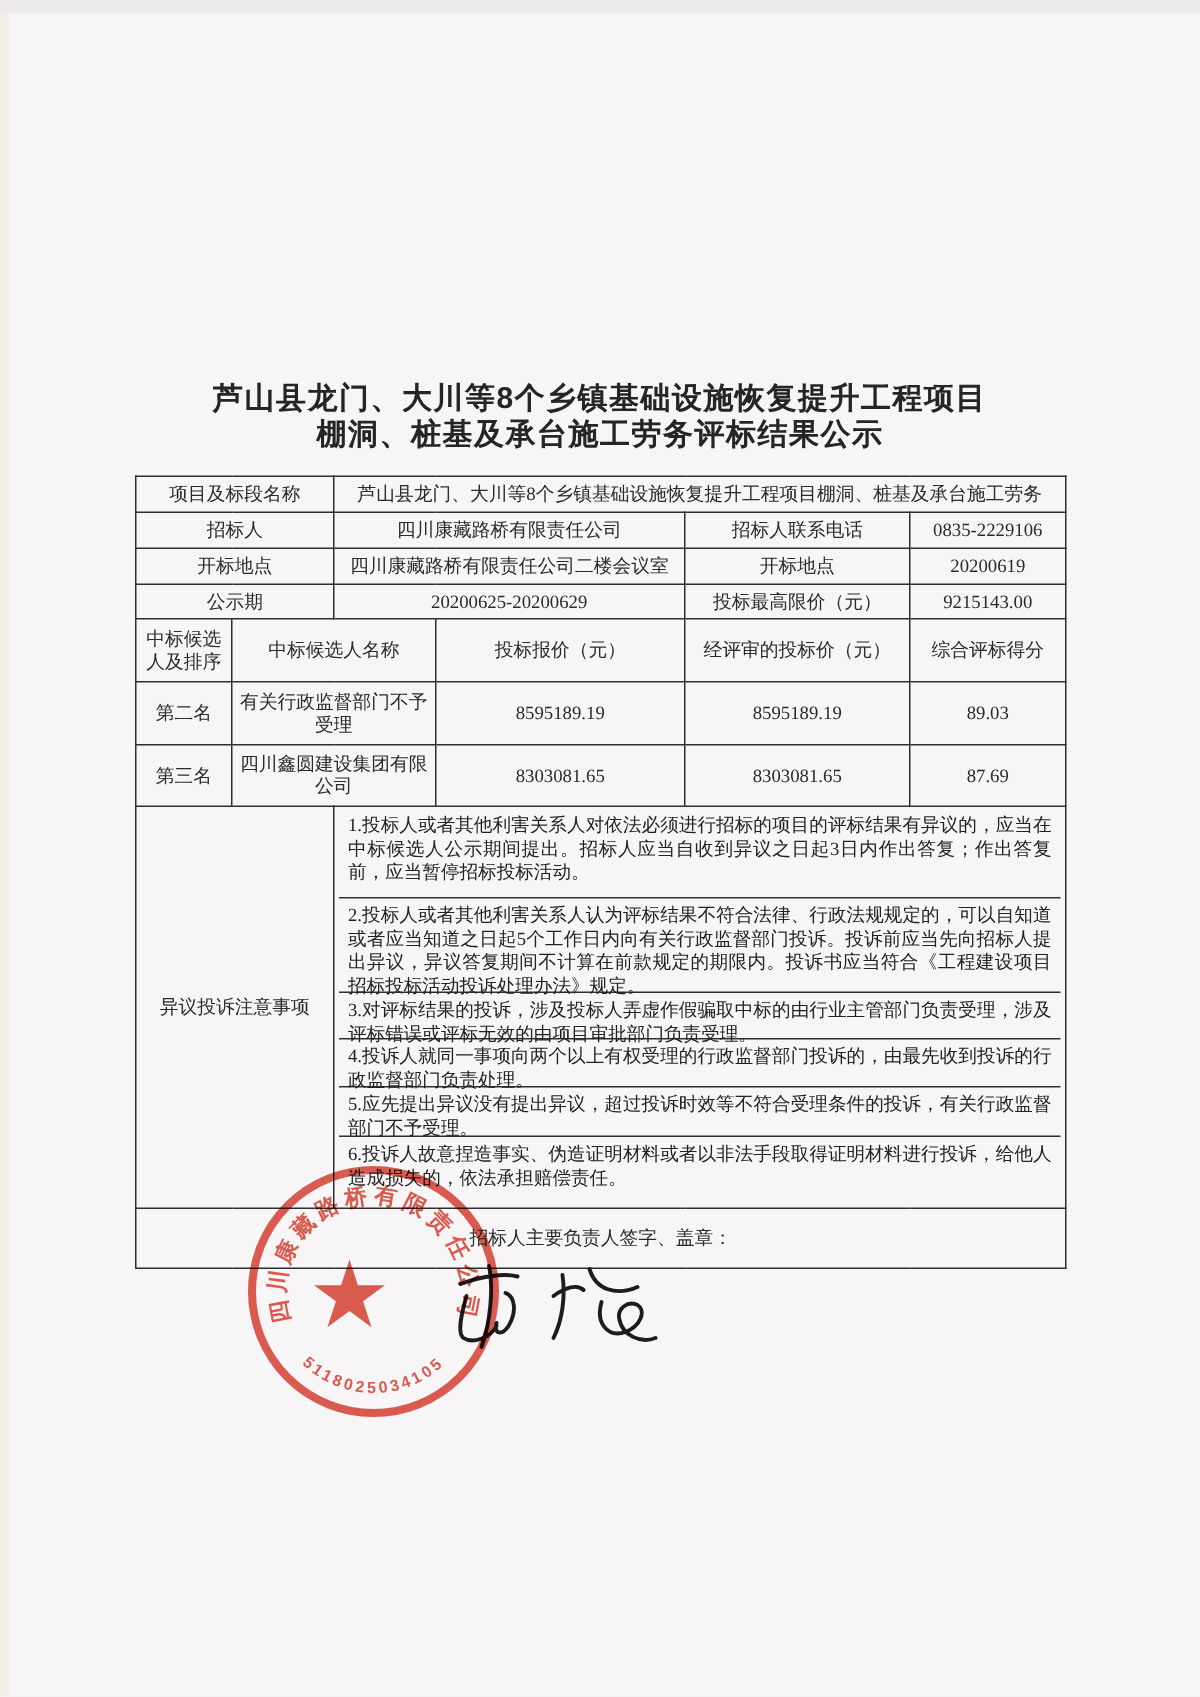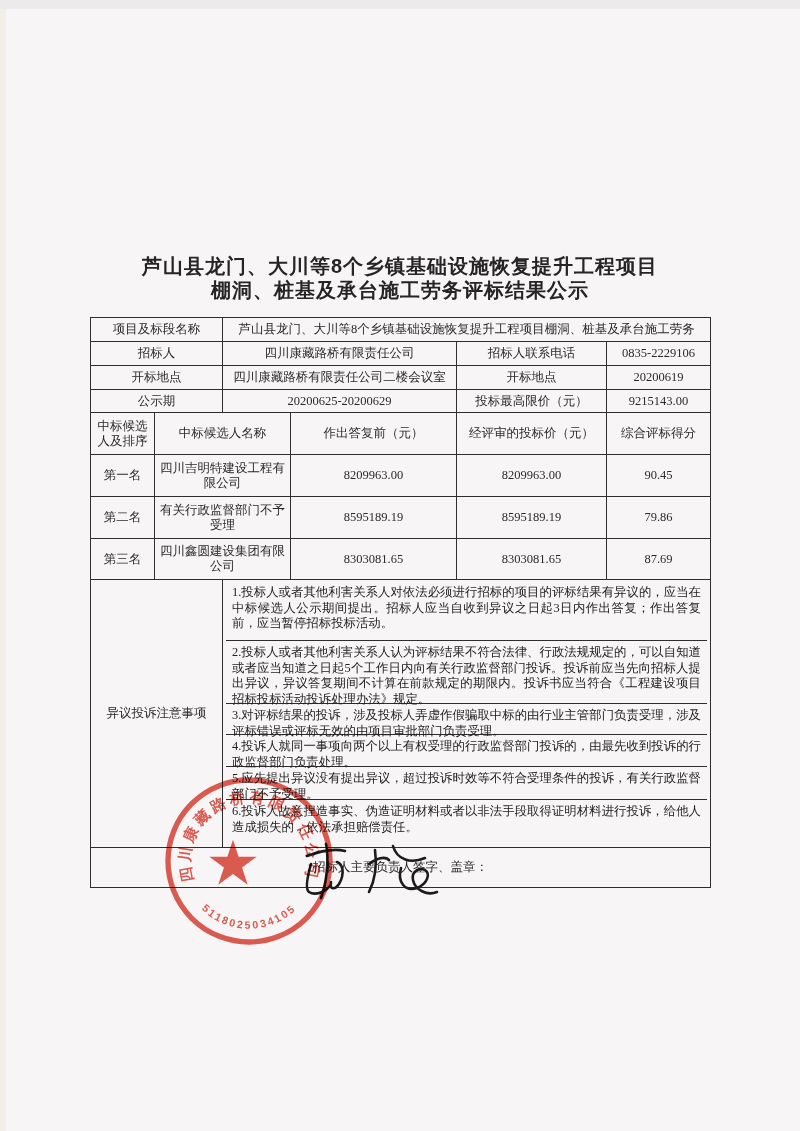--- a/index.html
+++ b/index.html
@@ -67,37 +67,30 @@
       </tr>
       <tr class="h23">
         <td colspan="2">公示期</td>
         <td colspan="2">20200625-20200629</td>
         <td>投标最高限价（元）</td>
         <td>9215143.00</td>
       </tr>
       <tr class="h42">
         <td>中标候选人及排序</td>
         <td colspan="2">中标候选人名称</td>
-        <td>作出答复前（元）</td>
+        <td>投标报价（元）</td>
         <td>经评审的投标价（元）</td>
         <td>综合评标得分</td>
-      </tr>
-      <tr class="h42">
-        <td>第一名</td>
-        <td colspan="2">四川吉明特建设工程有限公司</td>
-        <td>8209963.00</td>
-        <td>8209963.00</td>
-        <td>90.45</td>
       </tr>
       <tr class="h42">
         <td>第二名</td>
         <td colspan="2">有关行政监督部门不予受理</td>
         <td>8595189.19</td>
         <td>8595189.19</td>
-        <td>79.86</td>
+        <td>89.03</td>
       </tr>
       <tr class="h41">
         <td>第三名</td>
         <td colspan="2">四川鑫圆建设集团有限公司</td>
         <td>8303081.65</td>
         <td>8303081.65</td>
         <td>87.69</td>
       </tr>
       <tr class="h265">
         <td colspan="2">异议投诉注意事项</td>

